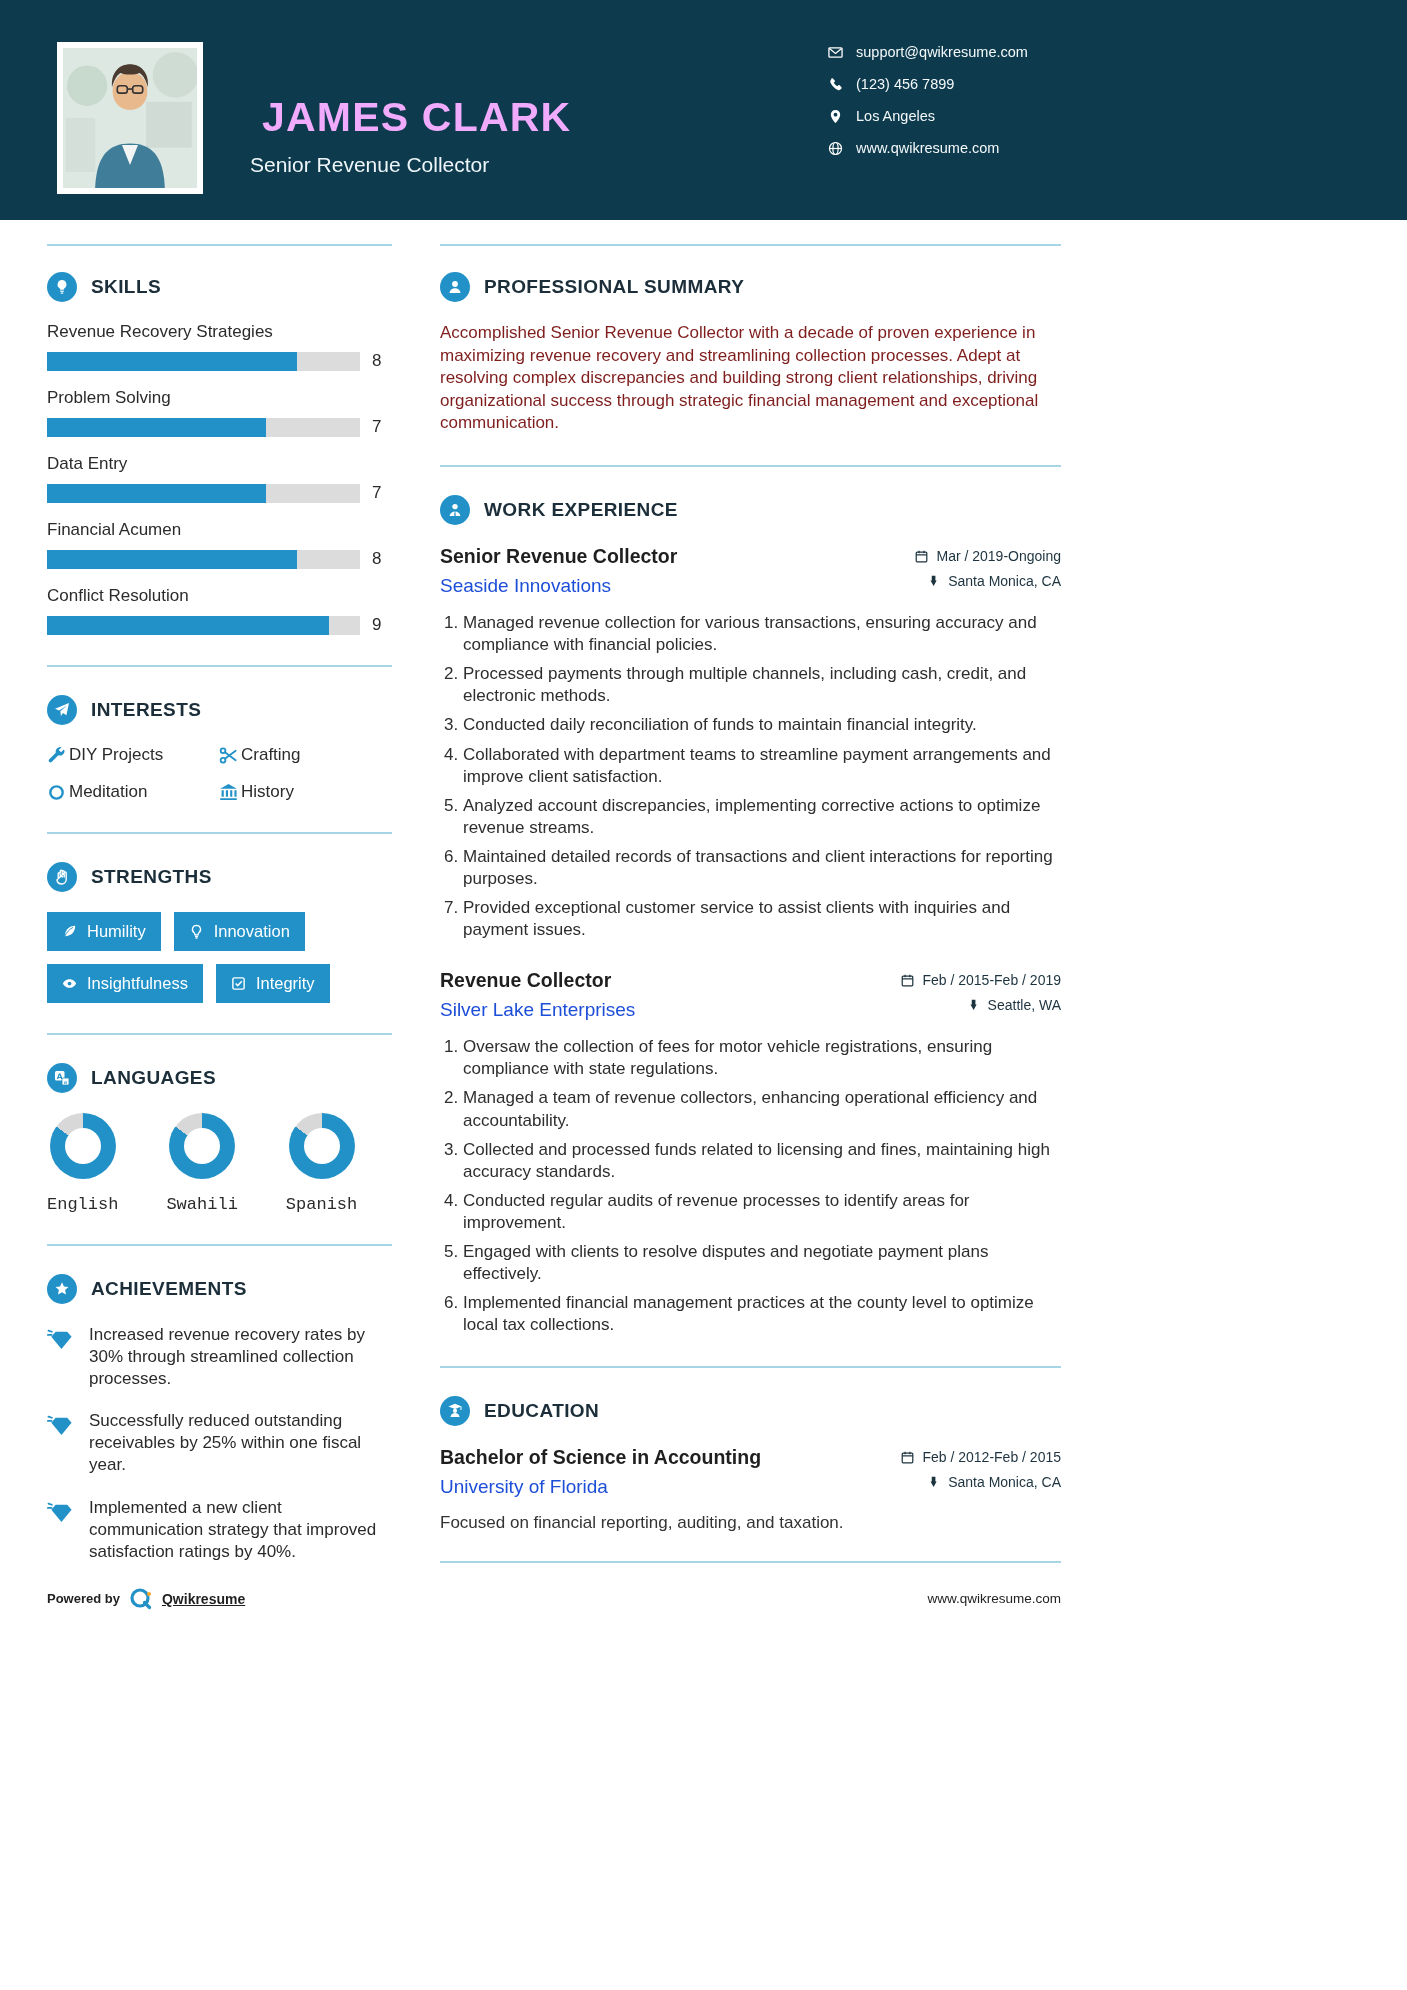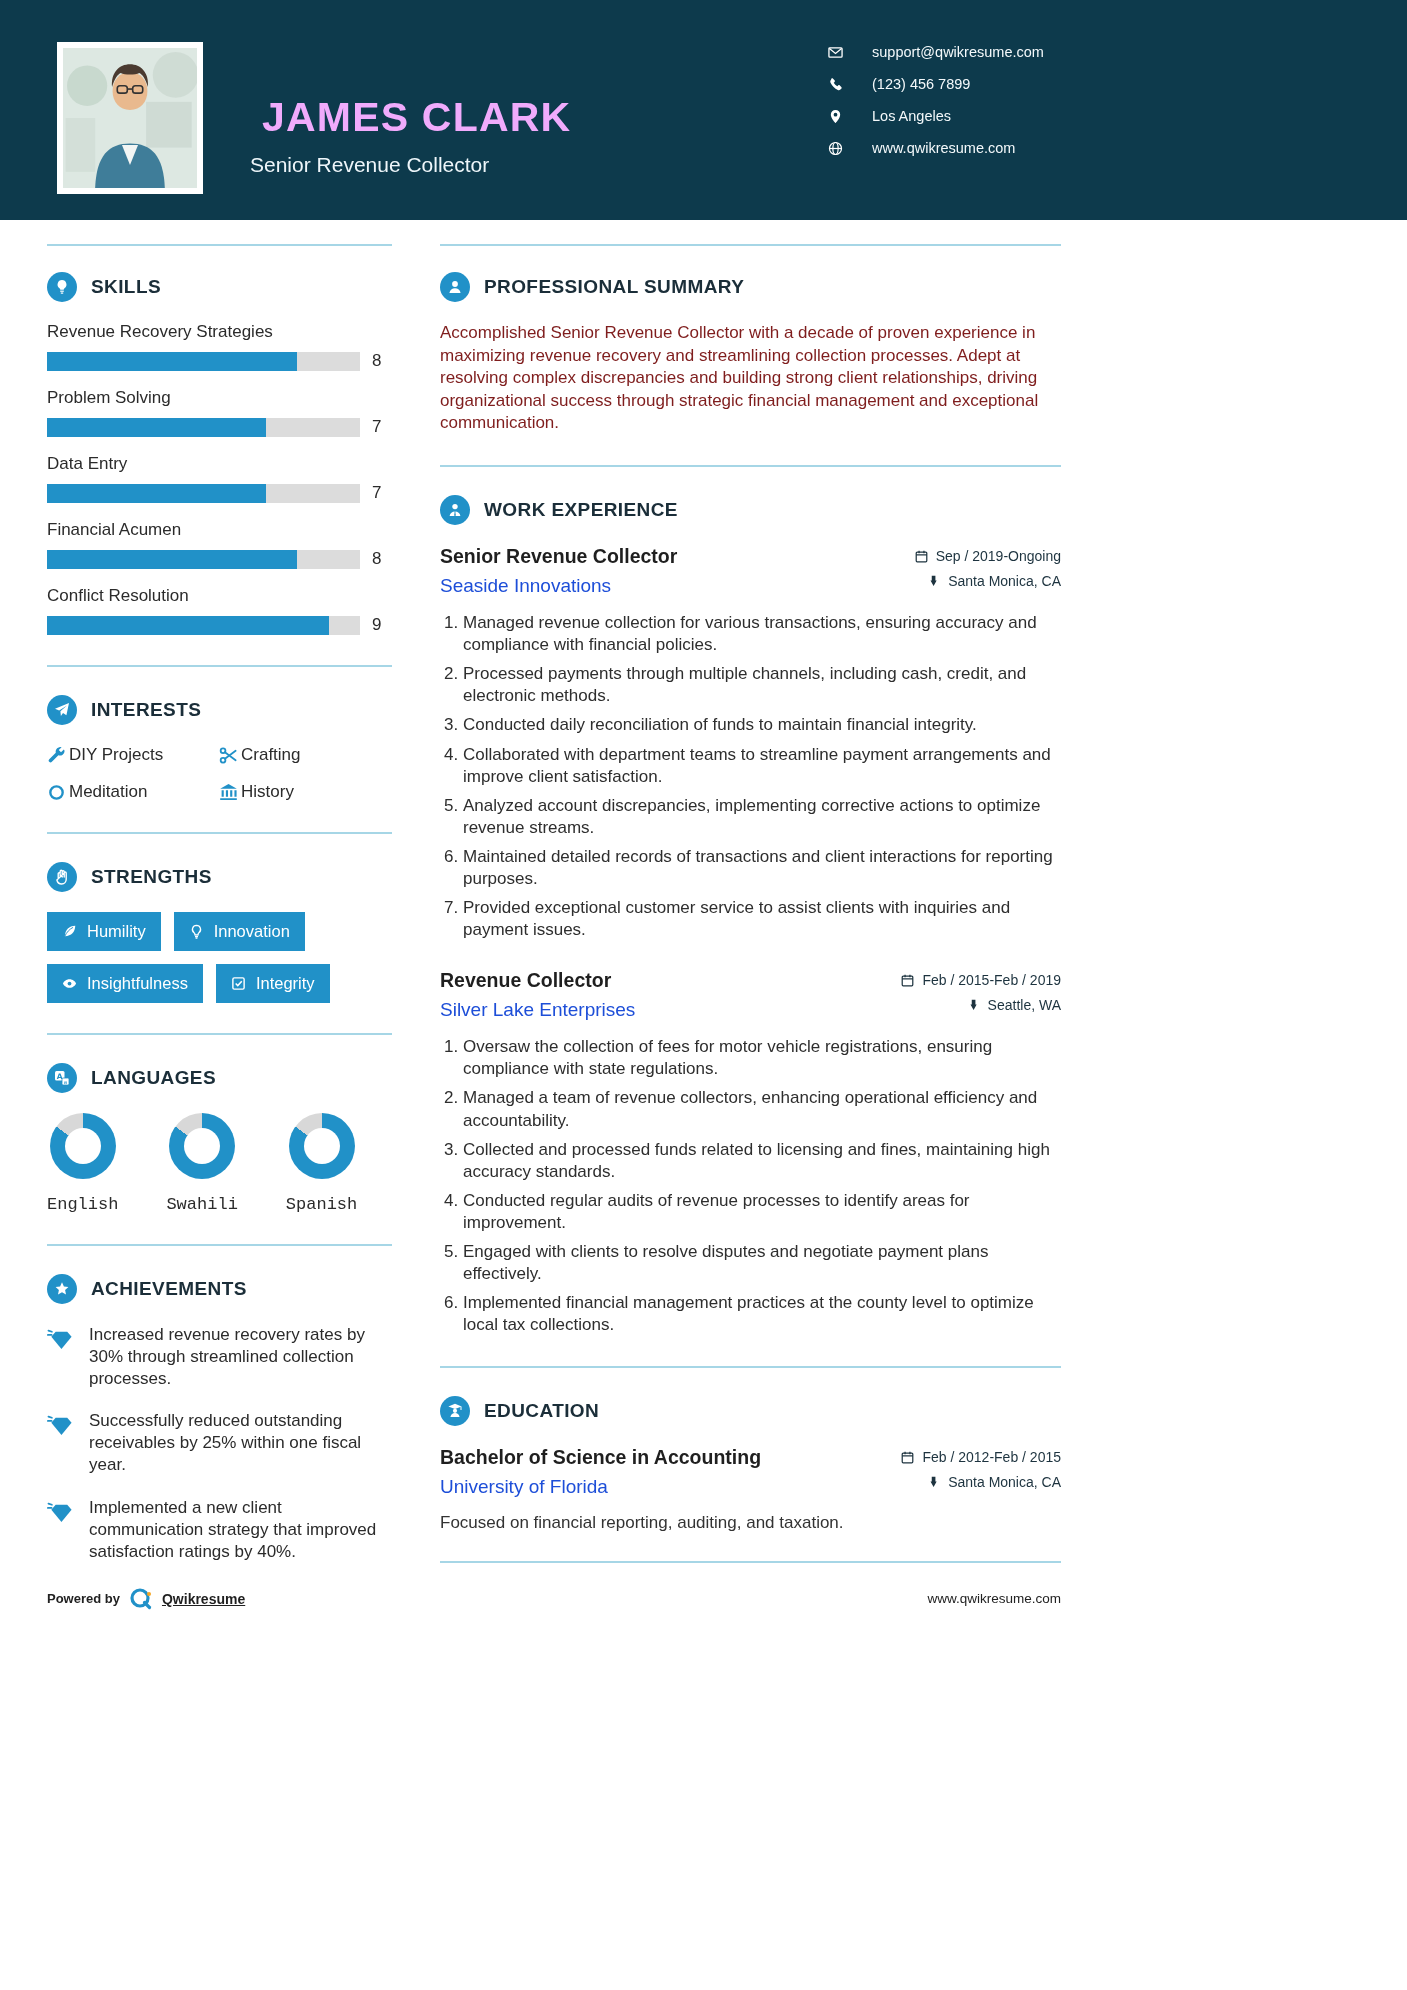--- a/index.html
+++ b/index.html
@@ -7,21 +7,21 @@
   .page { width:1407px; height:1990px; background:#fff; position:relative; overflow:hidden; }
 
   
   .hdr { height:220px; background:#0d3a4c; position:relative; }
   .photo-frame { position:absolute; left:57px; top:42px; width:146px; height:152px; background:#fff; padding:6px; }
   .photo-frame svg { width:100%; height:100%; display:block; }
   .id-block { position:absolute; left:250px; top:82px; }
   .id-block h1 { margin:12px; color:#f0abfc; font-size:41px; font-weight:800; letter-spacing:1.2px; }
   .subtitle { color:#eef6fa; font-size:21px; margin-top:9px; font-weight:500; }
   .contact { position:absolute; left:828px; top:44px; list-style:none; margin:0; padding:0; }
-  .contact li { display:flex; align-items:center; gap:29px; margin-bottom:16px; color:#f4f9fb; font-size:14.5px;text-align:center; }
+  .contact li { display:flex; align-items:center; gap:13px; margin-bottom:16px; color:#f4f9fb; font-size:14.5px;text-align:center; }
   .cicon { width:15px; height:15px; display:inline-flex; color:#fff; flex:none; }
   .cicon svg { width:100%; height:100%; }
 
   
   .content { display:flex; gap:48px; width:1014px; margin:24px 0 0 47px; align-items:flex-start; }
   .left { width:345px; flex:none; }
   .right { flex:1; min-width:0; }
   .divider { border-top:2px solid #a6d6e6; margin:30px 0 28px; }
   .divider.first { margin:0 0 26px; }
   .divider.last { margin:26px 0 12px; }
@@ -415,21 +415,21 @@
               <div class="company">Seaside Innovations</div>
             </div>
             <div class="job-meta">
               <div class="meta-row">
                 <svg viewBox="0 0 16 16">
                     <rect x="1.5" y="2.5" width="13" height="12" rx="1.2" fill="none" stroke="currentColor" stroke-width="1.5"></rect>
                     <line x1="1.5" y1="6" x2="14.5" y2="6" stroke="currentColor" stroke-width="1.5"></line>
                     <line x1="5" y1="1" x2="5" y2="4" stroke="currentColor" stroke-width="1.5"></line>
                     <line x1="11" y1="1" x2="11" y2="4" stroke="currentColor" stroke-width="1.5"></line>
                   </svg>
-                <span>Sep / 2019-Ongoing</span>
+                <span>Mar / 2019-Ongoing</span>
               </div>
               <div class="meta-row">
                 <svg viewBox="0 0 16 16">
                     <path fill="currentColor" d="M8 1 5.5 1v6.5H3.8L8 15l4.2-7.5h-1.7V1z" transform="scale(0.9) translate(1,0)"></path>
                   </svg>
                 <span>Santa Monica, CA</span>
               </div>
             </div>
           </div>
           <ol class="bullets">

